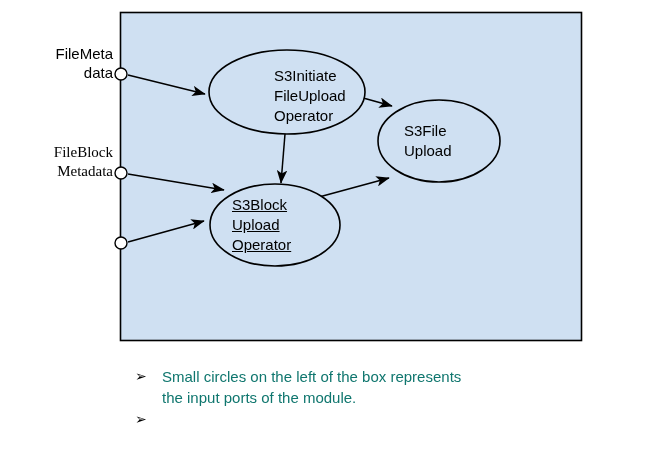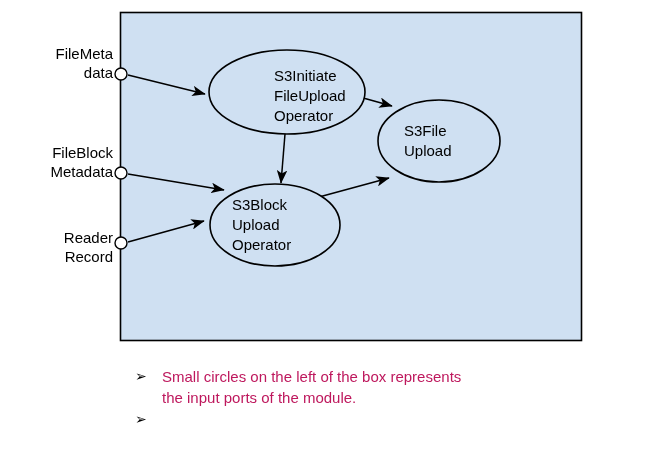--- a/index.html
+++ b/index.html
@@ -67,21 +67,21 @@
     line-height: 21px;
     text-align: left;
     padding-left: 15px;
     box-sizing: border-box;
     color: #000;
   }
   .legend-text {
     font-size: 15px;
     line-height: 21px;
     white-space: pre-line;
-    color: #be185d;
+    color: #0f766e;
   }
 </style>
 </head>
 <body>
 
 <div id="diagram-root">
 
   <svg class="canvas" viewBox="0 0 667 474">
     <defs>
       <marker id="arrowhead" markerWidth="9" markerHeight="7" refX="8.5" refY="3.5" orient="auto" markerUnits="strokeWidth">
@@ -109,34 +109,32 @@
     <g fill="#ffffff" stroke="#000000" stroke-width="1.4">
       <circle cx="121" cy="74" r="6"></circle>
       <circle cx="121" cy="173" r="6"></circle>
       <circle cx="121" cy="243" r="6"></circle>
     </g>
   </svg>
 
   <div class="port-label" style="left:0px; top:44px; width:113px;">FileMeta
 data</div>
 
-  <div class="port-label" style="left:0px; top:143px; width:113px;">FileBlock
+  <div class="port-label" style="left:0px; top:143px; width:113px;font-family:Liberation Serif, serif;">FileBlock
 Metadata</div>
 
-  <div class="port-label" style="left:0px; top:228px; width:113px;">Reader
-Record</div>
 
   <div class="node-label" style="left:238px; top:66px; width:110px;margin-left:36px;">S3Initiate
 FileUpload
 Operator</div>
 
   <div class="node-label" style="left:404px; top:121px; width:80px;">S3File
 Upload</div>
 
-  <div class="node-label" style="left:232px; top:195px; width:92px;">S3Block
+  <div class="node-label" style="left:232px; top:195px; width:92px;text-decoration:underline;">S3Block
 Upload
 Operator</div>
 
   <div class="legend">
     <div class="legend-item">
       <span class="legend-bullet">➢</span>
       <span class="legend-text">Small circles on the left of the box represents
 the input ports of the module.</span>
     </div>
     <div class="legend-item">

